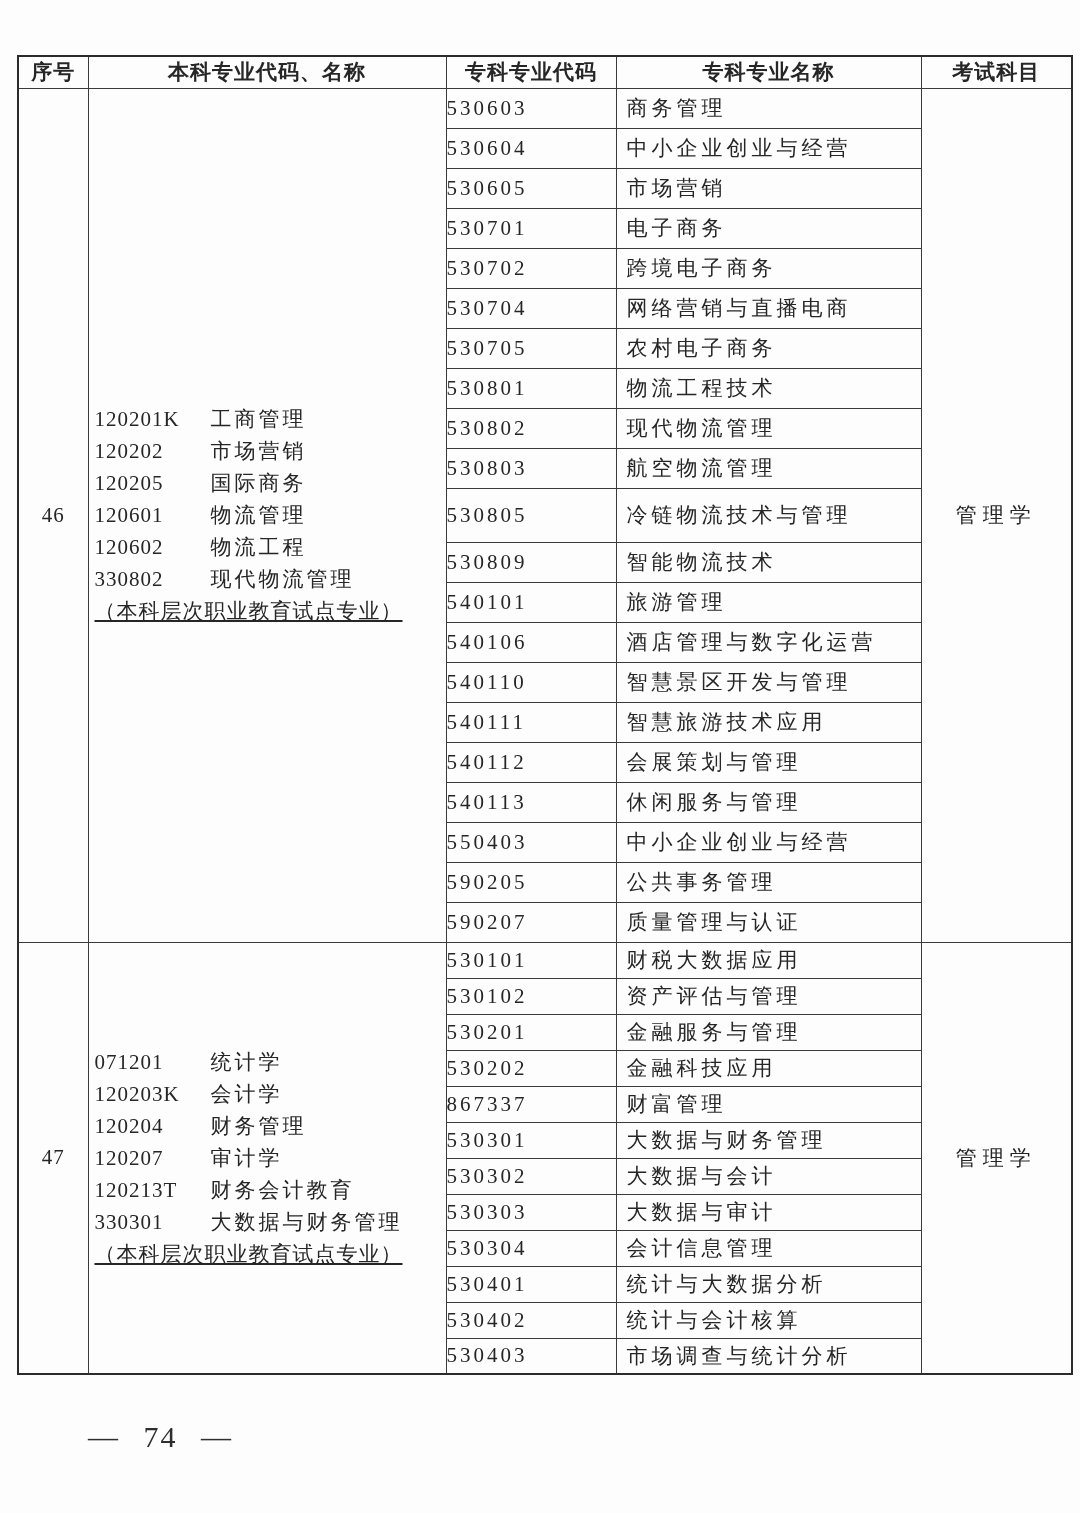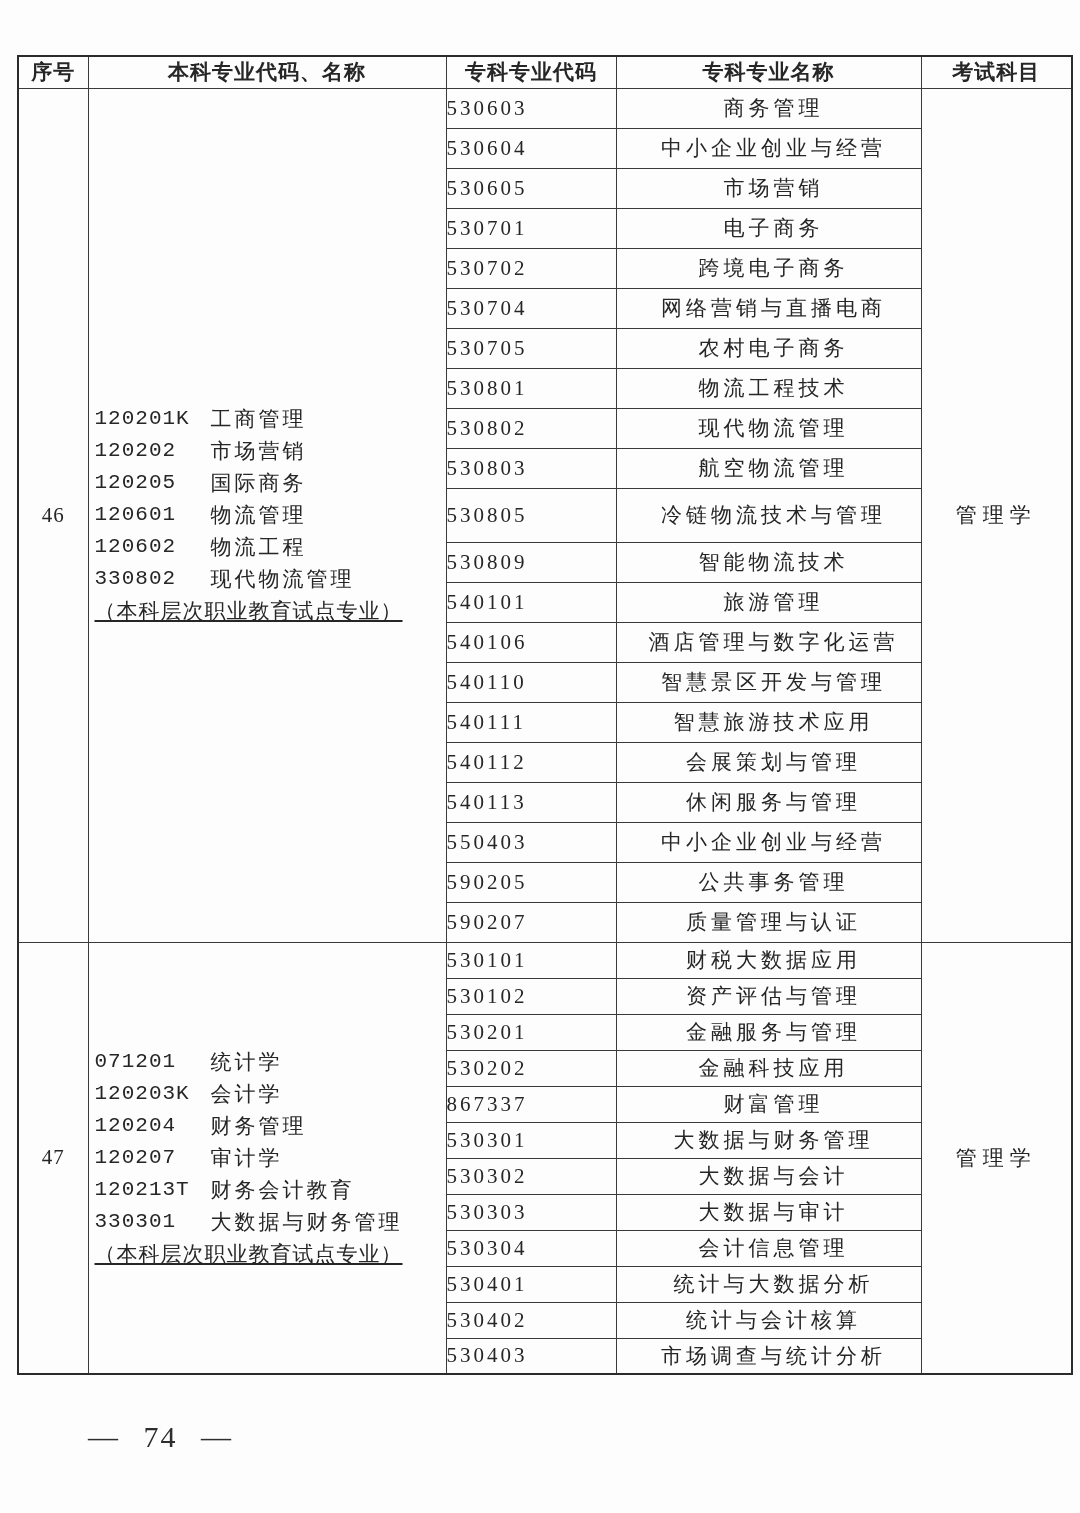--- a/index.html
+++ b/index.html
@@ -42,26 +42,26 @@
     border-bottom-width: 2px;
   }
   tbody tr { height: 40px; }
   
   tbody tr:nth-child(11) { height: 54px; }
   
   tbody tr:nth-child(n+22) { height: 36px; }
 
   td.seq { text-align: center; letter-spacing: 1px; }
   td.code { text-align: left; letter-spacing: 3px; }
-  td.name { text-align: center; padding-left: 10px; letter-spacing: 4px; }
+  td.name { text-align: left; padding-left: 10px; letter-spacing: 4px; }
   td.exam { text-align: center; letter-spacing: 6px; font-family: Liberation Mono, monospace; }
 
   td.undergrad { padding: 10px 4px 10px 6px; vertical-align: middle; }
   .uline { display: flex; line-height: 32px; white-space: nowrap; }
-  .ucode { display: inline-block; width: 116px; flex: 0 0 116px; letter-spacing: 1px; font-family: Liberation Mono, monospace; }
+  .ucode { display: inline-block; width: 116px; flex: 0 0 116px; letter-spacing: 1px; }
   .uline span:last-child { letter-spacing: 3px; }
   .unote { line-height: 32px; letter-spacing: 1px; white-space: nowrap; text-decoration: underline; }
 
   .page-number {
     position: absolute;
     left: 88px;
     top: 1420px;
     font-size: 30px;
     letter-spacing: 2px;
     word-spacing: 14px;

